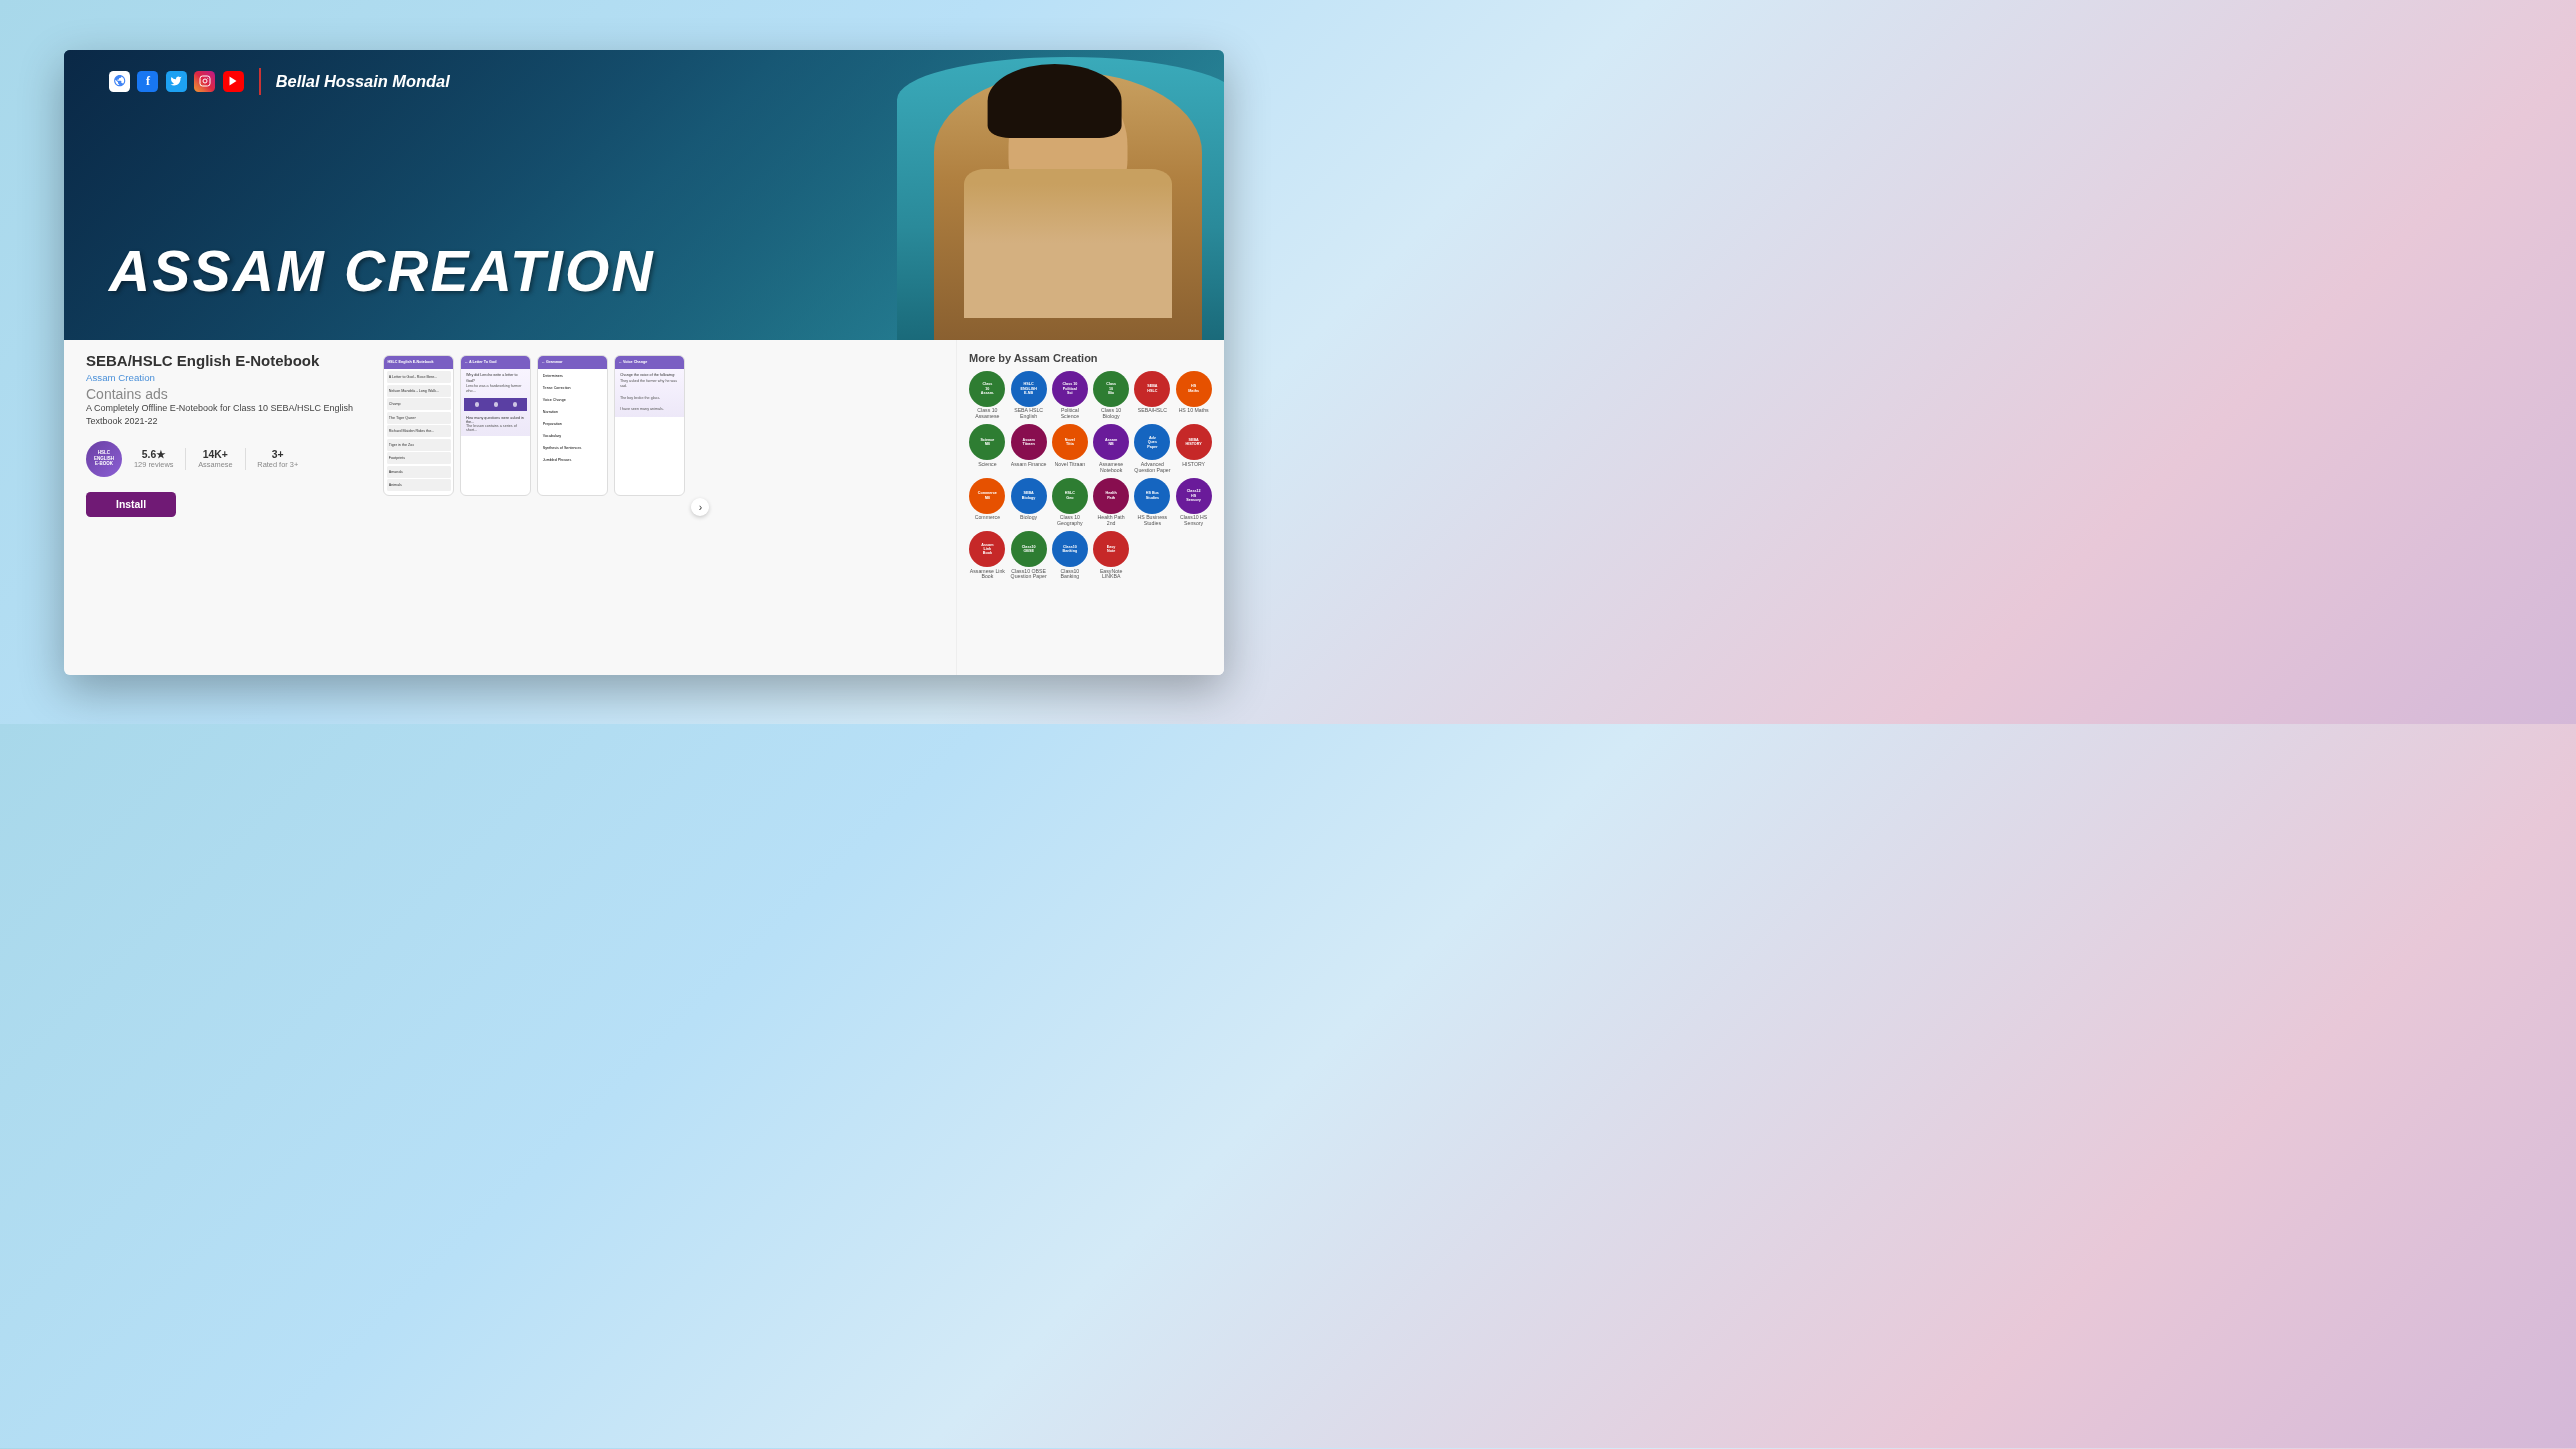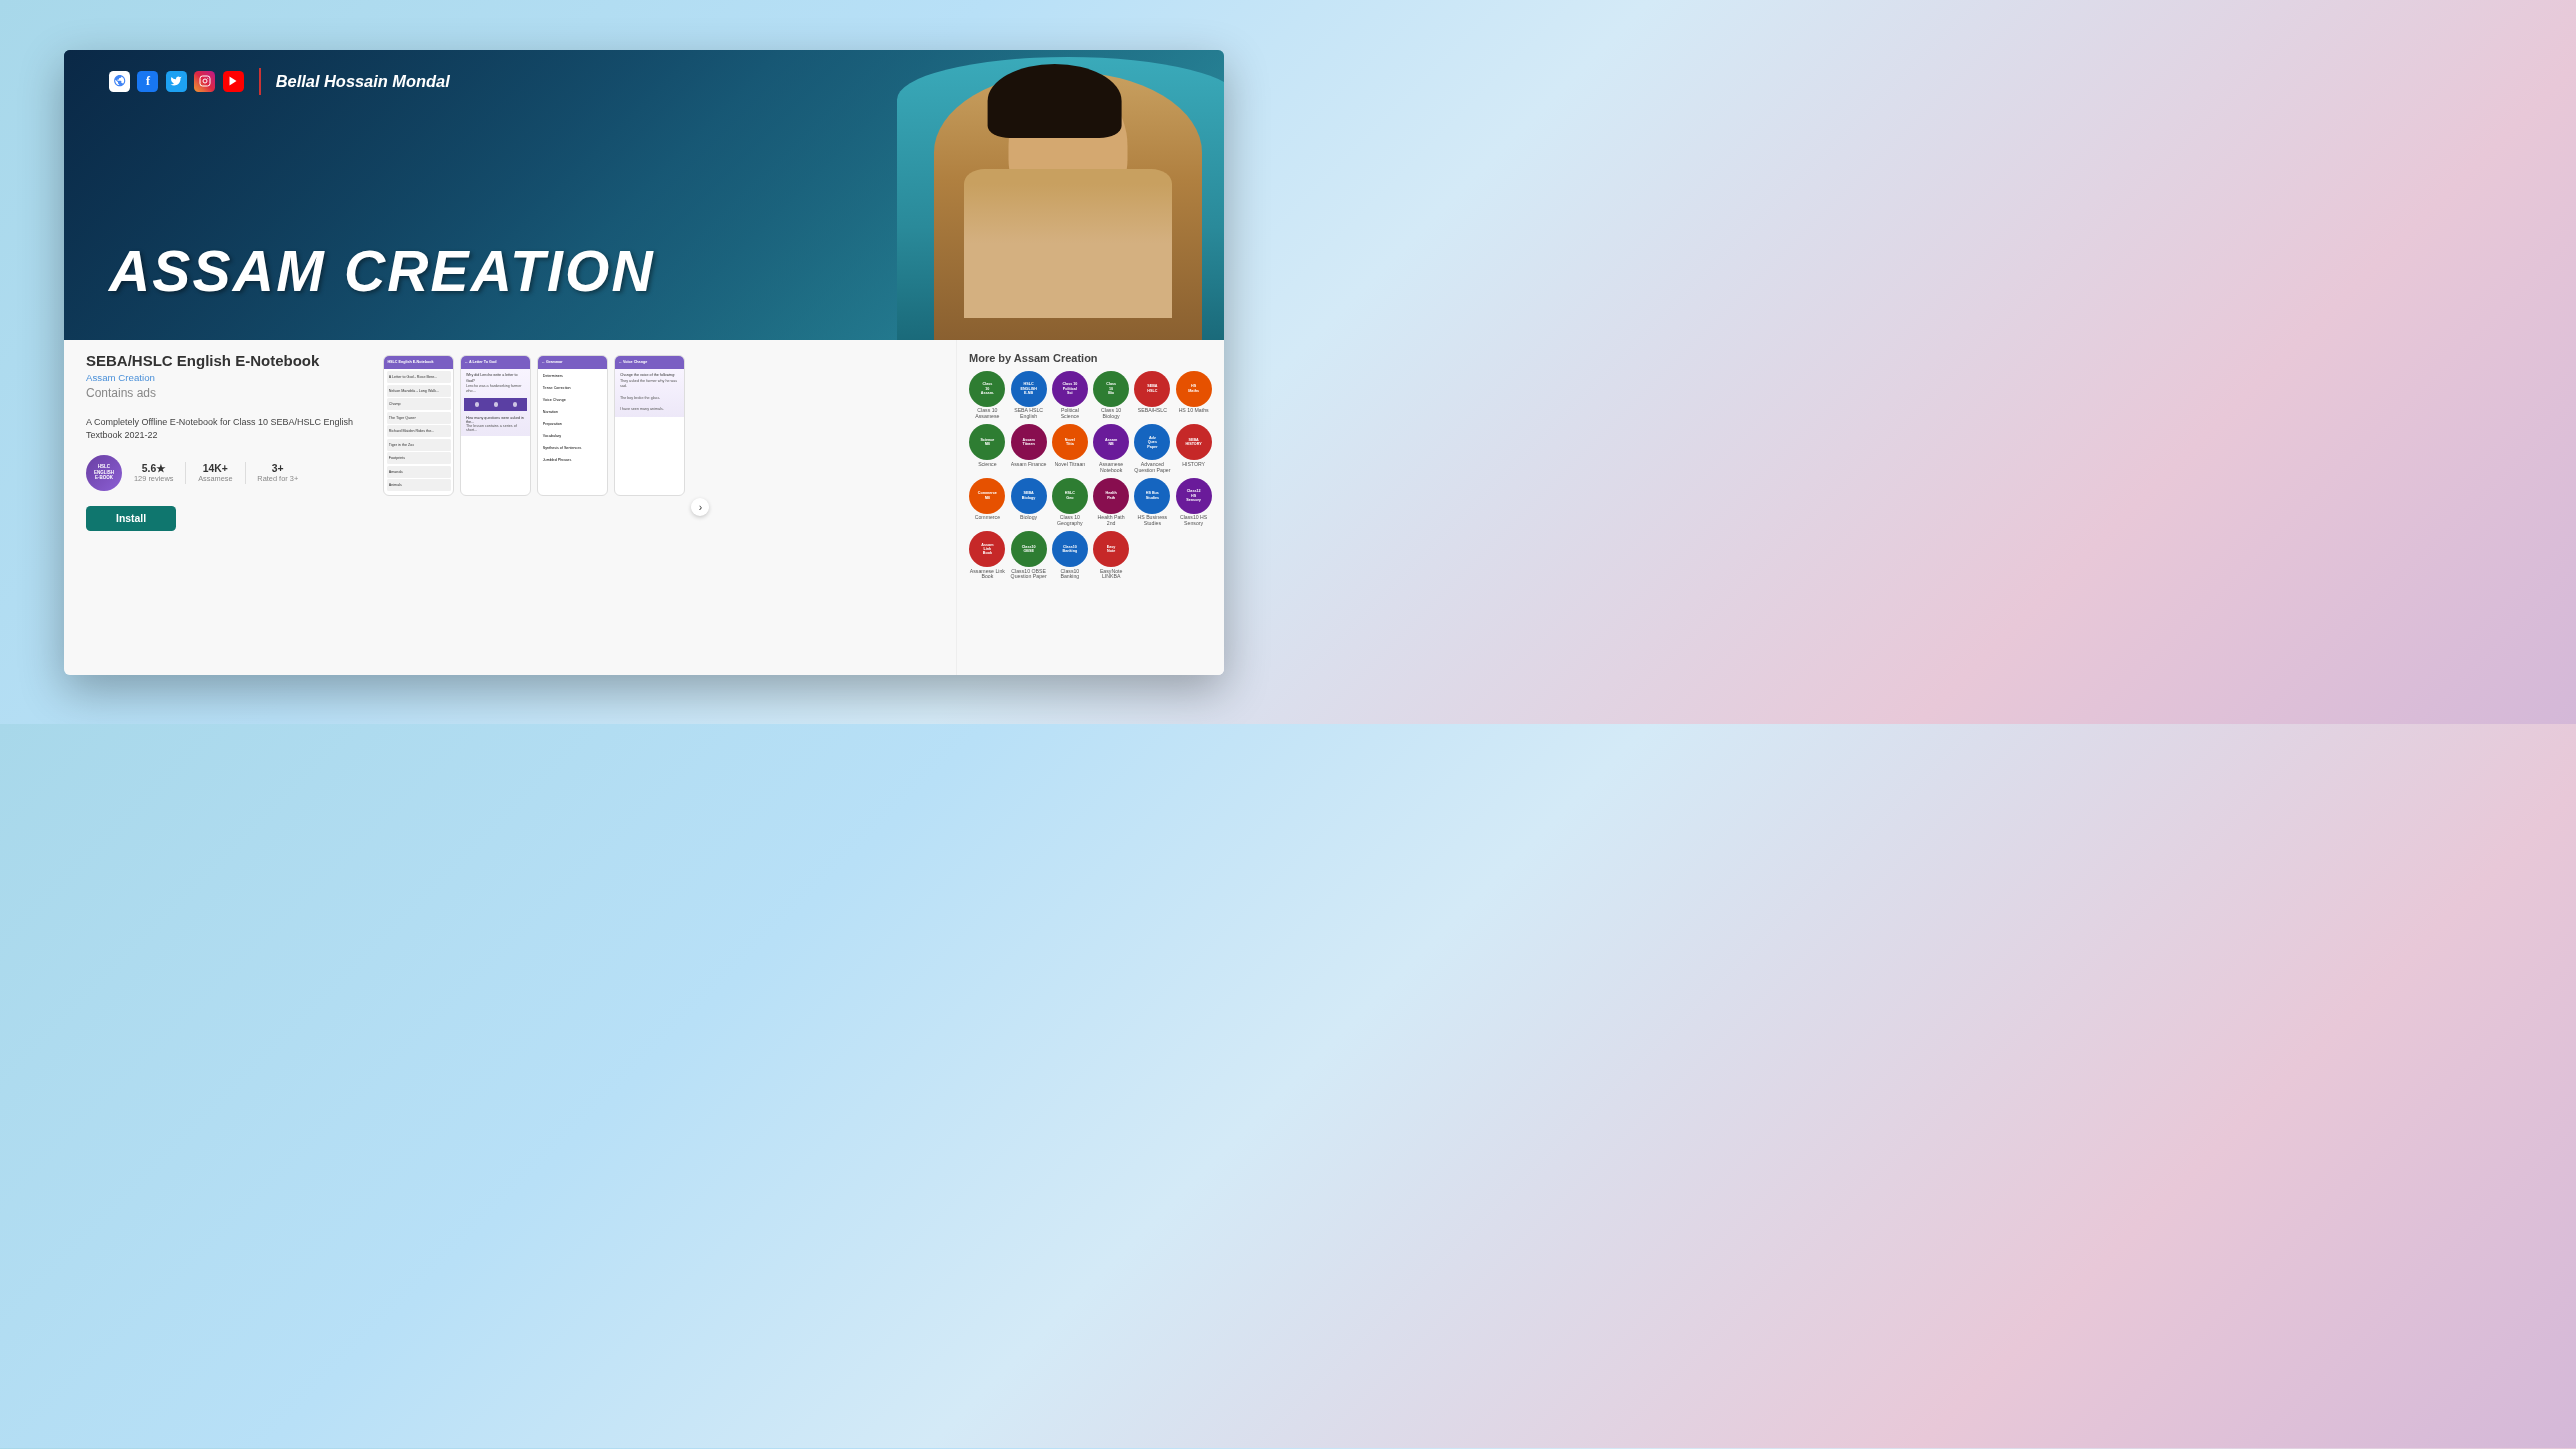--- a/index.html
+++ b/index.html
@@ -123,23 +123,23 @@
       margin-bottom: 3px;
     }
 
     .app-publisher {
       font-size: 9.7px;
       color: #4a90d9;
       margin-bottom: 3px;
     }
 
     .app-ads {
-      font-size: 12px;
+      font-size: 14px;
       color: #888;
-      margin-bottom: 16px;
+      margin-bottom: 0;
     }
 
     .app-description {
       font-size: 9px;
       color: #444;
       margin-bottom: 12px;
       line-height: 1.5;
     }
 
     .app-stats {
@@ -180,21 +180,21 @@
       text-align: center;
     }
 
     .stat-divider {
       width: 0.7px;
       height: 22px;
       background: #ddd;
     }
 
     .install-btn {
-      background: #0f766e;
+      background: #701a75;
       color: white;
       border: none;
       padding: 7.4px 30px;
       border-radius: 4.5px;
       font-size: 10.4px;
       font-weight: 600;
       cursor: pointer;
       display: block;
     }
 

